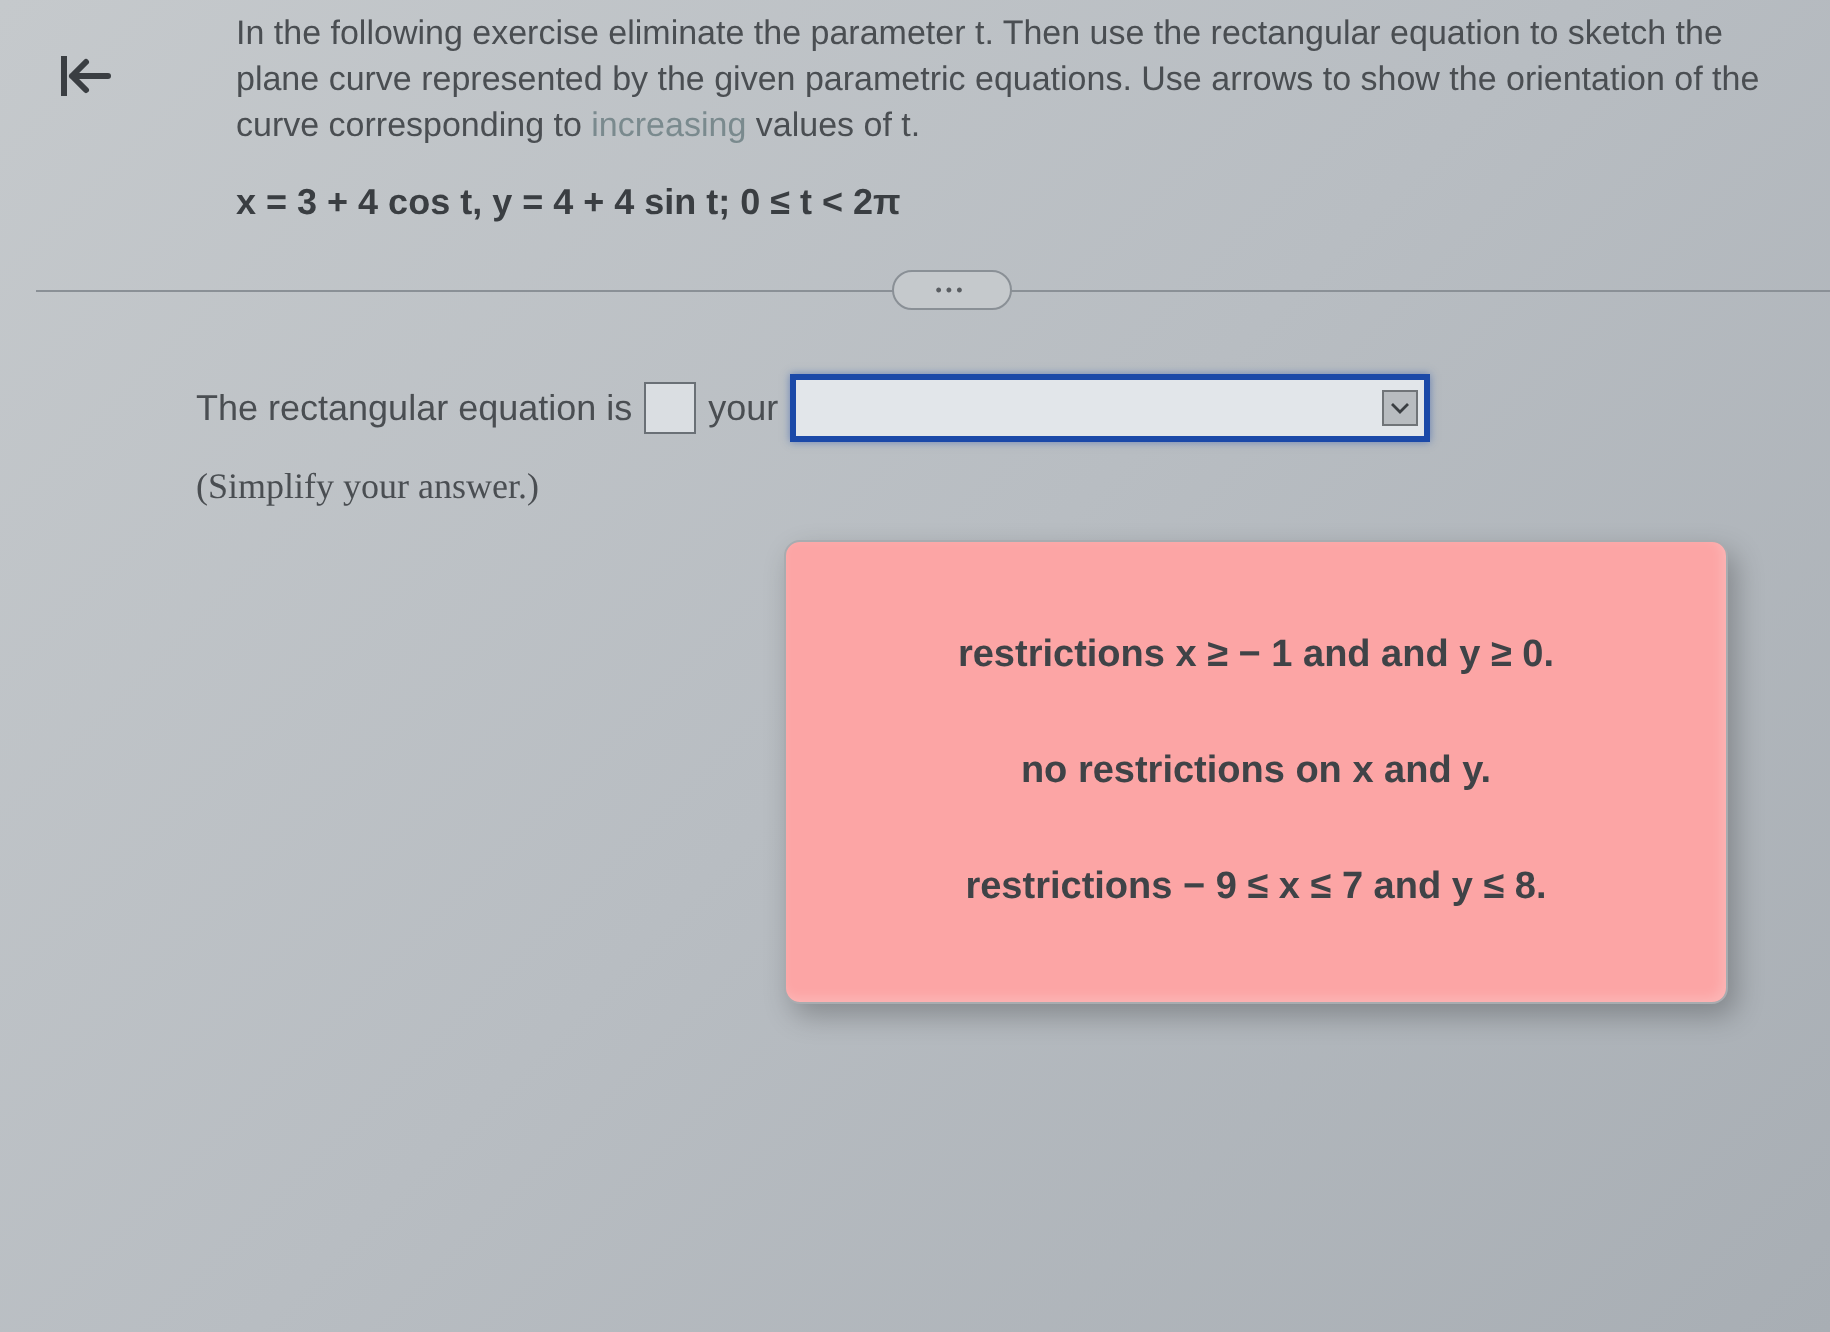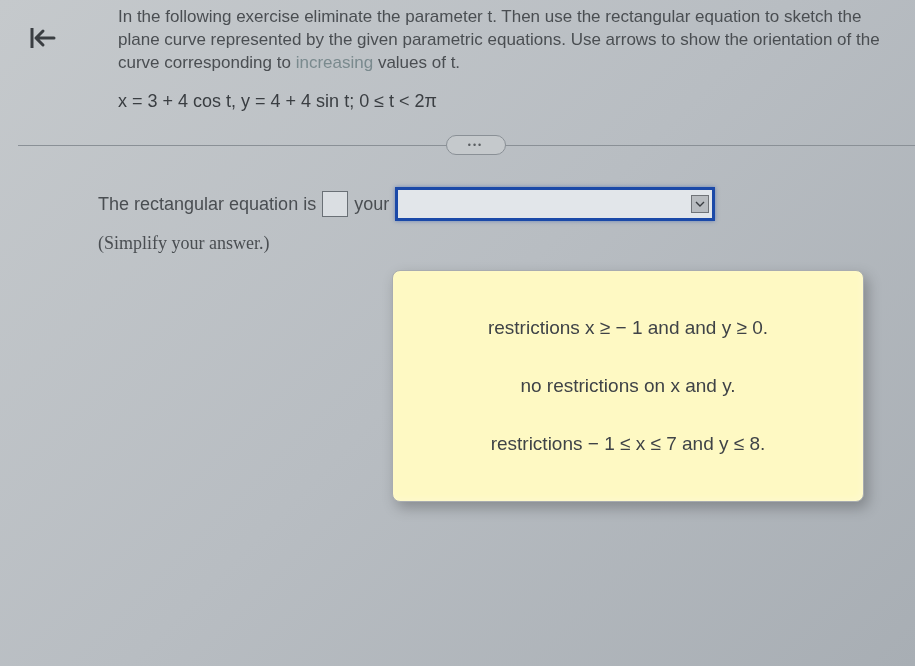--- a/index.html
+++ b/index.html
@@ -40,21 +40,21 @@
       line-height: 1.35;
     }
     .intro {
       margin-bottom: 12px;
     }
     .increasing {
       color: #7a8a8e;
       filter: blur(0.3px);
     }
     .equations {
-      font-weight: normal;
+      font-weight: bold;
       font-size: 18px;
       margin-top: 14px;
       margin-bottom: 20px;
       color: #3a3e42;
     }
     .divider-wrap {
       position: relative;
       margin: 22px 0 32px -100px;
       width: 915px;
       height: 20px;
@@ -133,25 +133,26 @@
       margin-left: -20px;
       font-size: 18px;
       color: #4a4e52;
       font-family: Liberation Serif, serif;
     }
     .dropdown-panel {
       position: absolute;
       left: 392px;
       top: 270px;
       width: 472px;
-      background: #fef9c3;
+      background: #fca5a5;
       border: 1px solid #a8acb0;
       border-radius: 8px;
       box-shadow: 4px 6px 14px rgba(0,0,0,0.25), -2px -2px 6px rgba(255,255,255,0.2) inset;
       padding: 28px 10px;
+      font-weight: bold;
     }
     .dd-option {
       text-align: center;
       font-size: 19px;
       color: #3f4347;
       padding: 18px 8px;
       cursor: pointer;
     }
   </style>
 </head>
@@ -191,14 +192,14 @@
         </div>
       </div>
     </div>
   </div>
   <div class="simplify">(Simplify your answer.)</div>
 </div>
 
 <div class="dropdown-panel">
   <div class="dd-option">restrictions x ≥ − 1 and and y ≥ 0.</div>
   <div class="dd-option">no restrictions on x and y.</div>
-  <div class="dd-option">restrictions  − 1 ≤ x ≤ 7 and y ≤ 8.</div>
+  <div class="dd-option">restrictions  − 9 ≤ x ≤ 7 and y ≤ 8.</div>
 </div>
 
 </body></html>

